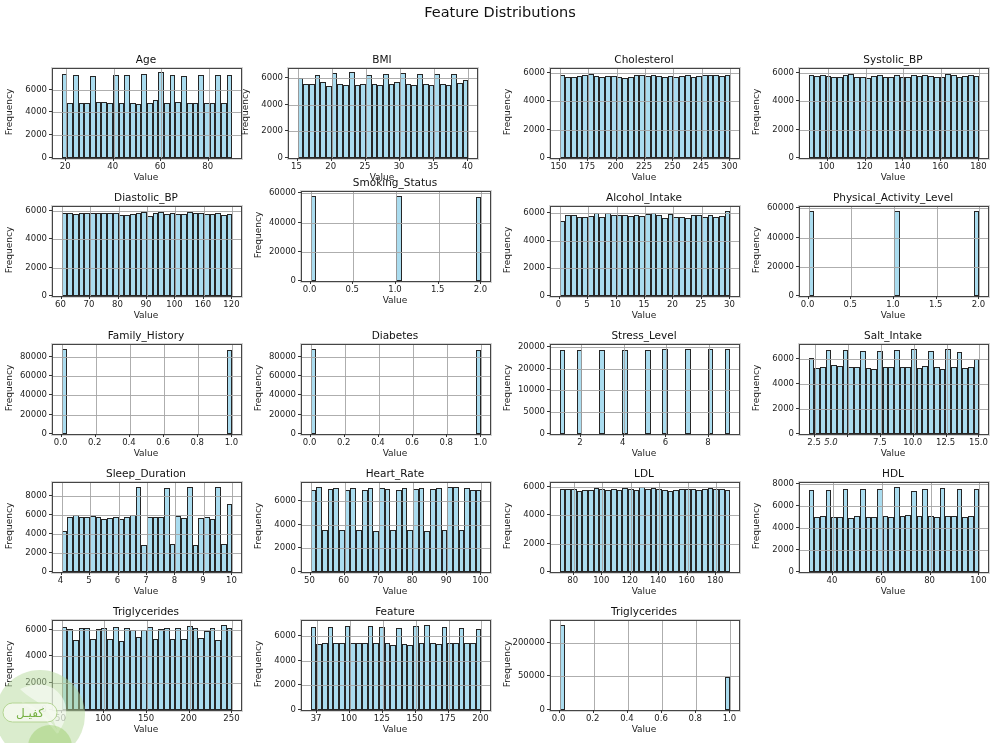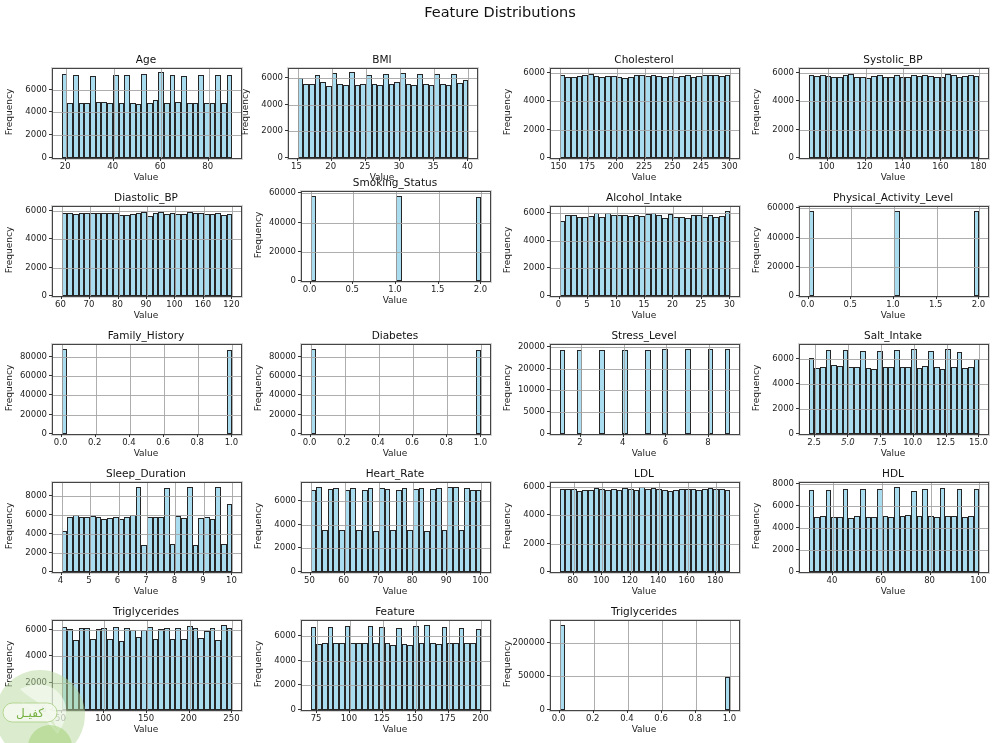--- a/index.html
+++ b/index.html
@@ -670,21 +670,21 @@
   <div class="ytick" style="top: 99px;">0</div>
       <div class="ytm" style="left: 47px; top: 104px;"></div>
       <div class="ytick" style="top: 74.1049px;">2000</div>
       <div class="ytm" style="left: 47px; top: 79.1049px;"></div>
       <div class="ytick" style="top: 49.2098px;">4000</div>
       <div class="ytm" style="left: 47px; top: 54.2098px;"></div>
       <div class="ytick" style="top: 24.3147px;">6000</div>
       <div class="ytm" style="left: 47px; top: 29.3147px;"></div>
       <div class="xtick" style="left: 45.1189px; top: 108px;">2.5</div>
       <div class="xtm" style="left: 65.1189px; top: 105px;"></div>
-      <div class="xtick" style="left: 79px; top: 108px; font-style: italic;">5.0</div>
+      <div class="xtick" style="left: 62px; top: 108px; font-style: italic;">5.0</div>
       <div class="xtm" style="left: 97.986px; top: 105px;"></div>
       <div class="xtick" style="left: 110.853px; top: 108px;">7.5</div>
       <div class="xtm" style="left: 130.853px; top: 105px;"></div>
       <div class="xtick" style="left: 143.72px; top: 108px;">10.0</div>
       <div class="xtm" style="left: 163.72px; top: 105px;"></div>
       <div class="xtick" style="left: 176.587px; top: 108px;">12.5</div>
       <div class="xtm" style="left: 196.587px; top: 105px;"></div>
       <div class="xtick" style="left: 209.455px; top: 108px;">15.0</div>
       <div class="xtm" style="left: 229.455px; top: 105px;"></div>
     </div>
@@ -1064,21 +1064,21 @@
       </div>
     <div class="xlabel">Value</div>
   <div class="ytick" style="top: 99px;">0</div>
       <div class="ytm" style="left: 47px; top: 104px;"></div>
       <div class="ytick" style="top: 74.2778px;">2000</div>
       <div class="ytm" style="left: 47px; top: 79.2778px;"></div>
       <div class="ytick" style="top: 49.5556px;">4000</div>
       <div class="ytm" style="left: 47px; top: 54.5556px;"></div>
       <div class="ytick" style="top: 24.8333px;">6000</div>
       <div class="ytm" style="left: 47px; top: 29.8333px;"></div>
-      <div class="xtick" style="left: 45.1189px; top: 108px;">75</div>
+      <div class="xtick" style="left: 45.1189px; top: 108px;">37</div>
       <div class="xtm" style="left: 65.1189px; top: 105px;"></div>
       <div class="xtick" style="left: 77.986px; top: 108px;">100</div>
       <div class="xtm" style="left: 97.986px; top: 105px;"></div>
       <div class="xtick" style="left: 110.853px; top: 108px;">125</div>
       <div class="xtm" style="left: 130.853px; top: 105px;"></div>
       <div class="xtick" style="left: 143.72px; top: 108px;">150</div>
       <div class="xtm" style="left: 163.72px; top: 105px;"></div>
       <div class="xtick" style="left: 176.587px; top: 108px;">175</div>
       <div class="xtm" style="left: 196.587px; top: 105px;"></div>
       <div class="xtick" style="left: 209.455px; top: 108px;">200</div>

